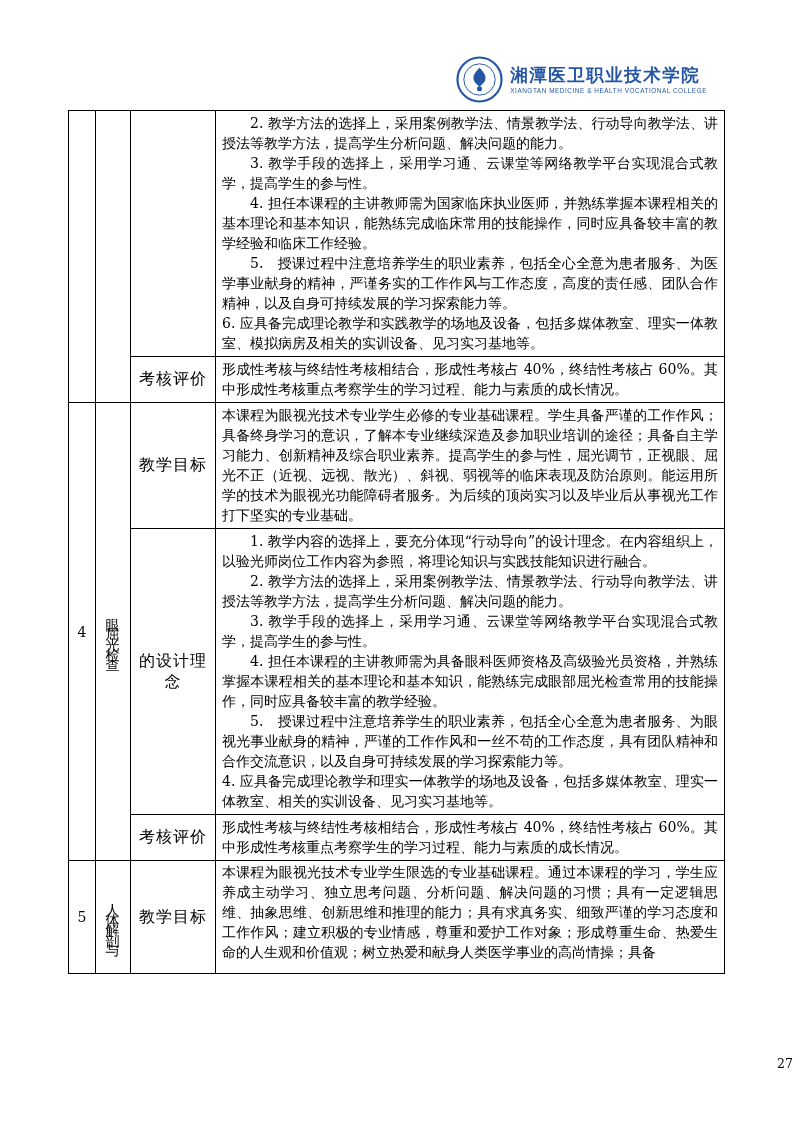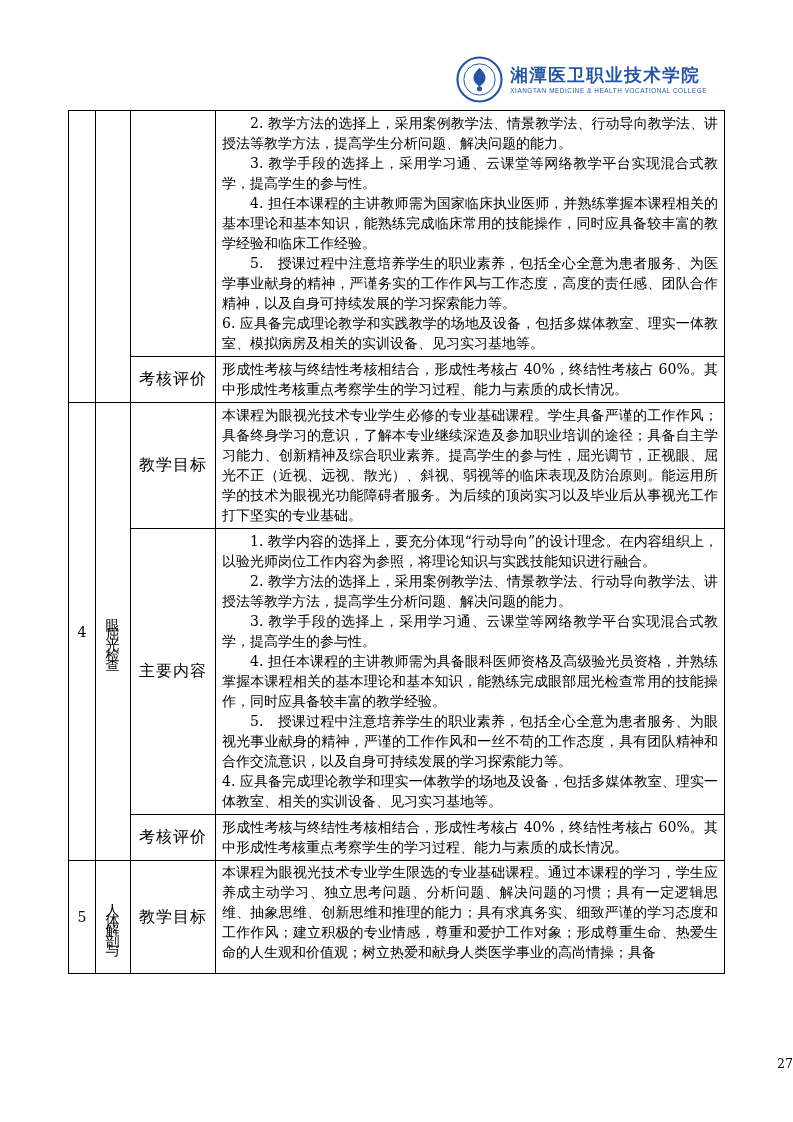--- a/index.html
+++ b/index.html
@@ -90,21 +90,21 @@
         <span class="cat-text">眼屈光检查</span>
       </div>
       <div class="rows">
         <div class="row">
           <div class="label-cell">教学目标</div>
           <div class="content-cell">
             <p>本课程为眼视光技术专业学生必修的专业基础课程。学生具备严谨的工作作风；具备终身学习的意识，了解本专业继续深造及参加职业培训的途径；具备自主学习能力、创新精神及综合职业素养。提高学生的参与性，屈光调节，正视眼、屈光不正（近视、远视、散光）、斜视、弱视等的临床表现及防治原则。能运用所学的技术为眼视光功能障碍者服务。为后续的顶岗实习以及毕业后从事视光工作打下坚实的专业基础。</p>
           </div>
         </div>
         <div class="row">
-          <div class="label-cell">主要内容</div>
+          <div class="label-cell">的设计理念</div>
           <div class="content-cell">
             <p class="ind">1. 教学内容的选择上，要充分体现“行动导向”的设计理念。在内容组织上，以验光师岗位工作内容为参照，将理论知识与实践技能知识进行融合。</p>
             <p class="ind">2. 教学方法的选择上，采用案例教学法、情景教学法、行动导向教学法、讲授法等教学方法，提高学生分析问题、解决问题的能力。</p>
             <p class="ind">3. 教学手段的选择上，采用学习通、云课堂等网络教学平台实现混合式教学，提高学生的参与性。</p>
             <p class="ind">4. 担任本课程的主讲教师需为具备眼科医师资格及高级验光员资格，并熟练掌握本课程相关的基本理论和基本知识，能熟练完成眼部屈光检查常用的技能操作，同时应具备较丰富的教学经验。</p>
             <p class="ind">5.　授课过程中注意培养学生的职业素养，包括全心全意为患者服务、为眼视光事业献身的精神，严谨的工作作风和一丝不苟的工作态度，具有团队精神和合作交流意识，以及自身可持续发展的学习探索能力等。</p>
             <p>4. 应具备完成理论教学和理实一体教学的场地及设备，包括多媒体教室、理实一体教室、相关的实训设备、见习实习基地等。</p>
           </div>
         </div>
         <div class="row">

